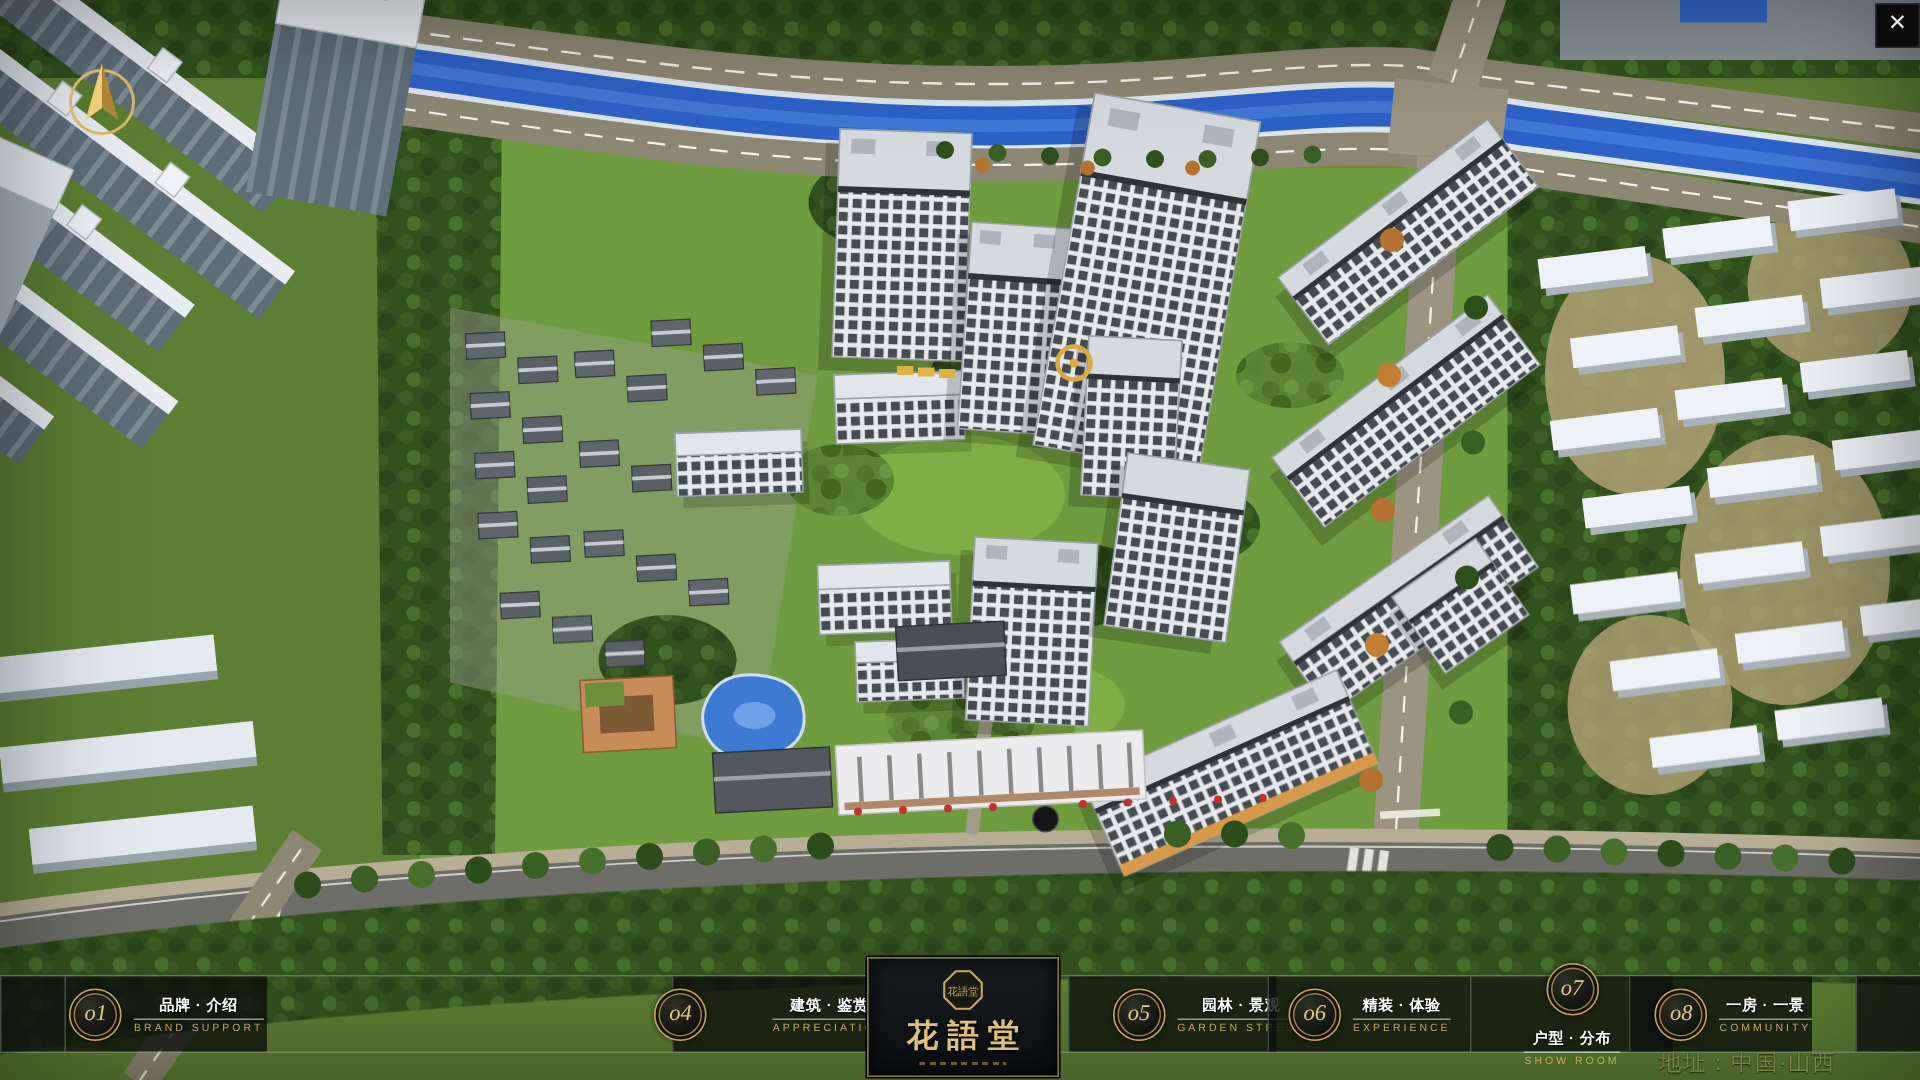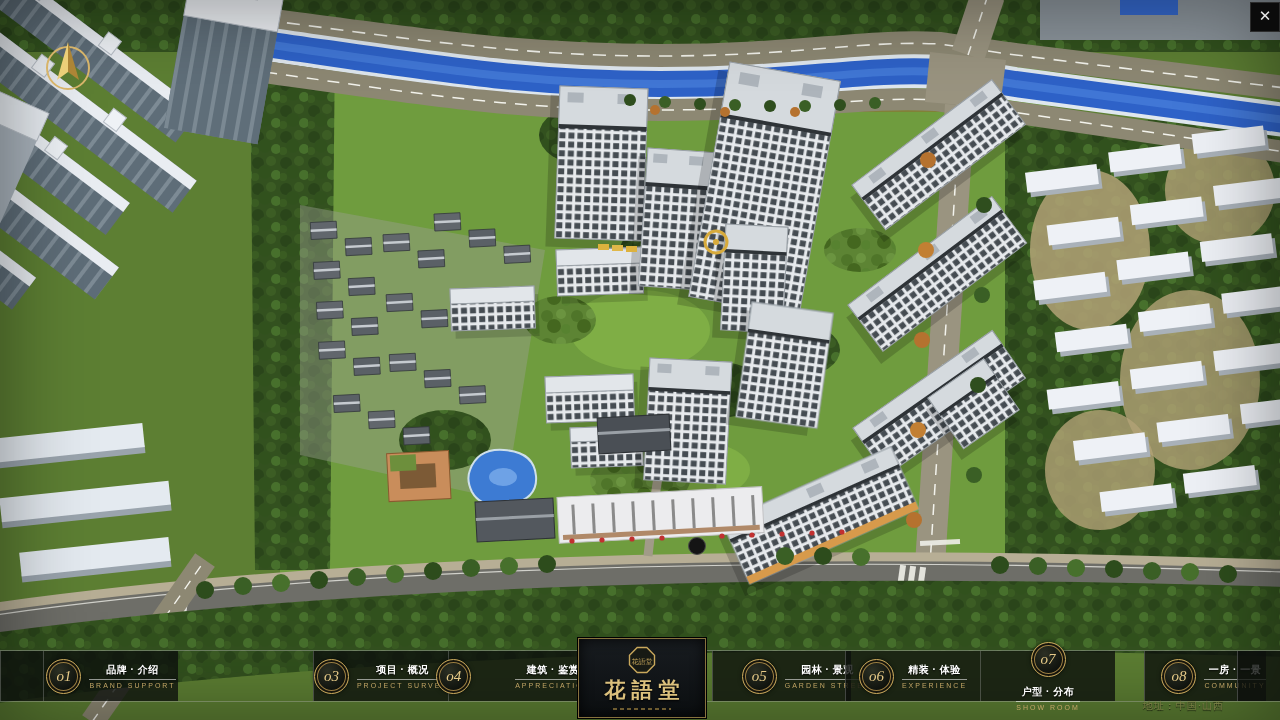--- a/index.html
+++ b/index.html
@@ -35,21 +35,21 @@
   
   #logoPanel{position:absolute;left:578px;top:638px;width:128px;height:80px;box-sizing:border-box;
              background:linear-gradient(#181c20,#0b0e10);border:1px solid #87723e;
              box-shadow:0 0 0 1px #000, inset 0 0 14px rgba(0,0,0,.85);
              display:flex;flex-direction:column;align-items:center;justify-content:center;cursor:pointer;}
   #logoTitle{font-family:"DejaVu Serif", serif;font-weight:bold;color:#dcc17d;font-size:21px;
              letter-spacing:6px;text-indent:6px;margin-top:2px;text-shadow:0 1px 2px #000;}
   #logoRule{width:58px;height:2px;margin-top:4px;
             background:repeating-linear-gradient(90deg,#6e5c30 0 4px,transparent 4px 7px);}
   
-  #address{position:absolute;right:56px;top:699px;font-size:10px;letter-spacing:1px;
+  #address{position:absolute;right:56px;top:699px;font-size:15px;letter-spacing:1px;
            color:rgba(130,134,74,.95);text-shadow:0 1px 1px rgba(0,0,0,.8);}
 </style>
 </head>
 <body>
 
 <div id="stage">
 
   <svg id="scene" viewBox="0 0 1280 720">
     <defs>
       <pattern id="treePat" width="28" height="26" patternUnits="userSpaceOnUse">
@@ -607,29 +607,20 @@
       <div class="badge">
           <span class="badge-num">o1</span>
         </div>
       <div class="nav-text">
         <span class="nav-title">品牌 · 介绍</span>
         <span class="nav-sub">BRAND SUPPORT</span>
       </div>
     </div>
 
 
-    <div class="nav-cell" style="left:313px;width:135px;">
-      <div class="badge">
-          <span class="badge-num">o3</span>
-        </div>
-      <div class="nav-text">
-        <span class="nav-title">项目 · 概况</span>
-        <span class="nav-sub">PROJECT SURVEY</span>
-      </div>
-    </div>
 
     <div class="nav-cell" style="left:448px;width:130px;gap:44px;">
       <div class="badge">
           <span class="badge-num">o4</span>
         </div>
       <div class="nav-text">
         <span class="nav-title">建筑 · 鉴赏</span>
         <span class="nav-sub">APPRECIATION</span>
       </div>
     </div>
@@ -657,21 +648,21 @@
     <div class="nav-cell" style="left:980px;width:135px;flex-direction:column;">
       <div class="badge">
           <span class="badge-num">o7</span>
         </div>
       <div class="nav-text">
         <span class="nav-title">户型 · 分布</span>
         <span class="nav-sub">SHOW ROOM</span>
       </div>
     </div>
 
-    <div class="nav-cell" style="left:1144px;width:122px;padding-left:16px;">
+    <div class="nav-cell" style="left:1086px;width:122px;padding-left:16px;">
       <div class="badge">
           <span class="badge-num">o8</span>
         </div>
       <div class="nav-text">
         <span class="nav-title">一房 · 一景</span>
         <span class="nav-sub">COMMUNITY</span>
       </div>
     </div>
 
     <div class="nav-cell stub" style="left:1237px;width:43px;"></div>

